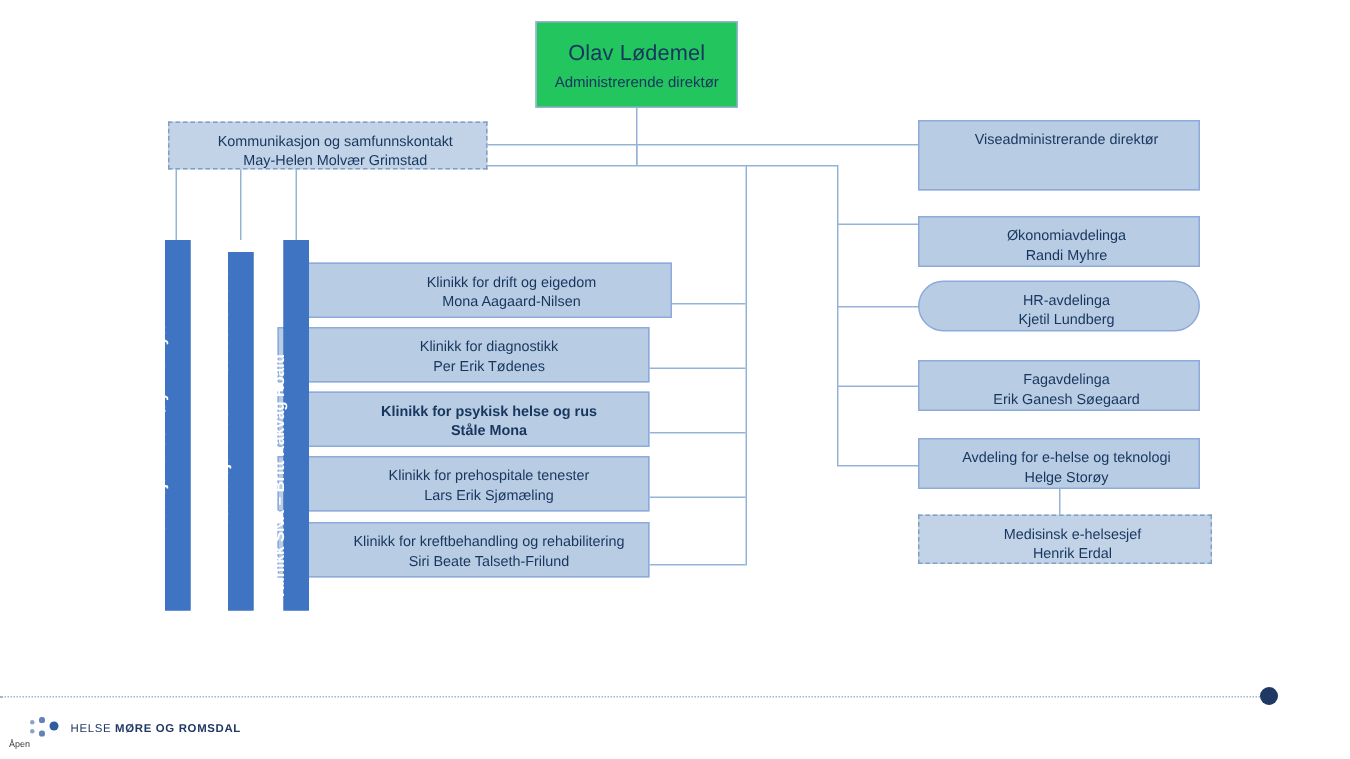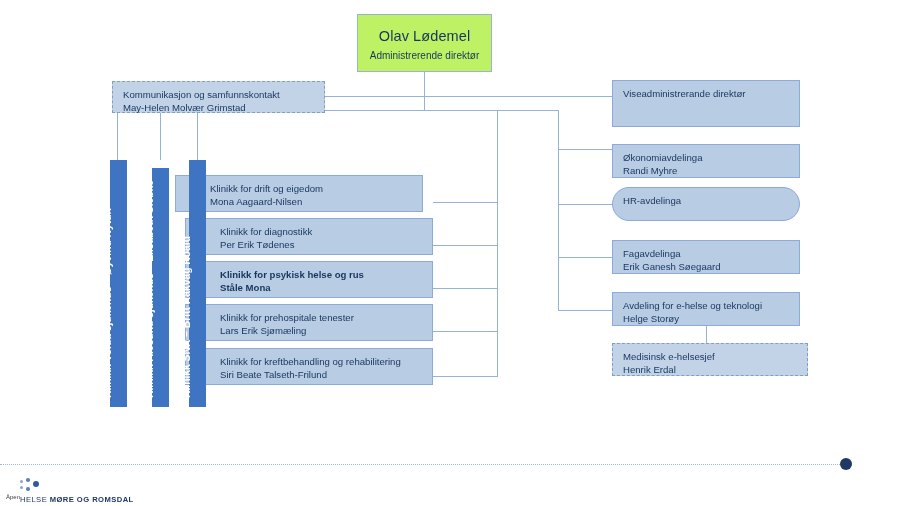--- a/index.html
+++ b/index.html
@@ -20,29 +20,30 @@
 
   
   .node{
     position:absolute;
     box-sizing:border-box;
     background:#b8cce4;
     border:1px solid #8eaadb;
     color:#17365d;
     padding:7px 0 0 10px;
     line-height:1.32;
+    text-align:center;
   }
   .node .l1{display:block;font-size:9.6px;}
   .node .l2{display:block;font-size:9.6px;}
 
   
   .ceo{
     text-align:center;
     padding:12px 6px 0 6px;
-    background:#bef264;
+    background:#22c55e;
     border:1px solid #9ab3d3;
   }
   .ceo .l1{font-size:14.5px;letter-spacing:.1px;}
   .ceo .l2{font-size:10px;margin-top:3px;}
 
   
   .dashed{
     border:1px dashed #7f9fc4;
     background:#c2d3e8;
   }
@@ -72,21 +73,21 @@
     position:absolute;
     left:0;top:464px;width:846px;height:0;
     border-top:1px dotted #9fb6d4;
   }
   .enddot{
     position:absolute;
     left:840px;top:458px;width:12px;height:12px;
     border-radius:50%;
     background:#1f3864;
   }
-  .logo{position:absolute;left:20px;top:478px;display:flex;align-items:flex-start;gap:5px;flex-direction:column;}
+  .logo{position:absolute;left:20px;top:478px;display:flex;align-items:flex-end;gap:5px;}
   .logo .dots{position:relative;width:22px;height:12px;}
   .logo .dots i{position:absolute;background:#2e5aa0;border-radius:50%;display:block;}
   .logo .d1{width:3px;height:3px;left:0;top:2px;opacity:.55;}
   .logo .d2{width:3px;height:3px;left:0;top:8px;opacity:.55;}
   .logo .d3{width:3.5px;height:3.5px;left:6px;top:0;opacity:.75;}
   .logo .d4{width:3.5px;height:3.5px;left:6px;top:9px;opacity:.75;}
   .logo .d5{width:6px;height:6px;left:13px;top:3px;opacity:1;}
   .logo .ltxt{font-size:7.6px;letter-spacing:.45px;color:#1f3864;white-space:nowrap;}
   .logo .ltxt b{font-weight:bold;}
   .logo .ltxt .thin{font-weight:normal;}
@@ -138,38 +139,39 @@
     <span class="l1">Viseadministrerande direktør</span>
   </div>
 
   <div class="node" style="left:612px;top:144px;width:188px;height:34px;">
     <span class="l1">Økonomiavdelinga</span>
     <span class="l2">Randi Myhre</span>
   </div>
 
   <div class="node" style="left:612px;top:187px;width:188px;height:34px;border-radius:17px;">
     <span class="l1">HR-avdelinga</span>
+    <span class="l2">Kjetil Lundberg</span>
   </div>
 
   <div class="node" style="left:612px;top:240px;width:188px;height:34px;">
     <span class="l1">Fagavdelinga</span>
     <span class="l2">Erik Ganesh Søegaard</span>
   </div>
 
   <div class="node" style="left:612px;top:292px;width:188px;height:34px;">
     <span class="l1">Avdeling for e-helse og teknologi</span>
     <span class="l2">Helge Storøy</span>
   </div>
 
   <div class="node dashed" style="left:612px;top:343px;width:196px;height:33px;">
     <span class="l1">Medisinsk e-helsesjef</span>
     <span class="l2">Henrik Erdal</span>
   </div>
 
-  <div class="node" style="left:175px;top:175px;width:248px;height:37px;padding-left:34px;">
+  <div class="node" style="left:200px;top:175px;width:248px;height:37px;padding-left:34px;">
     <span class="l1">Klinikk for drift og eigedom</span>
     <span class="l2">Mona Aagaard-Nilsen</span>
   </div>
 
   <div class="node" style="left:185px;top:218px;width:248px;height:37px;padding-left:34px;">
     <span class="l1">Klinikk for diagnostikk</span>
     <span class="l2">Per Erik Tødenes</span>
   </div>
 
   <div class="node" style="left:185px;top:261px;width:248px;height:37px;padding-left:34px;font-weight:bold;">

